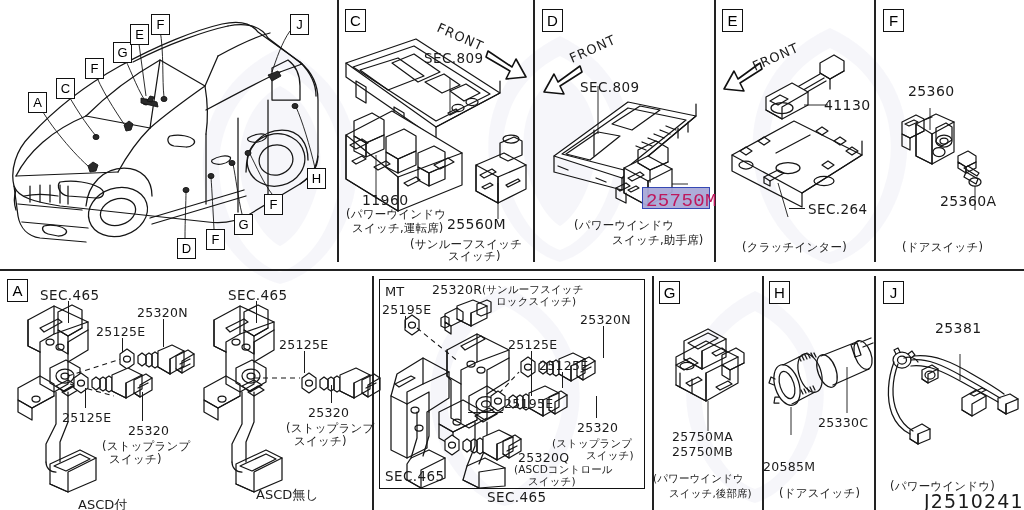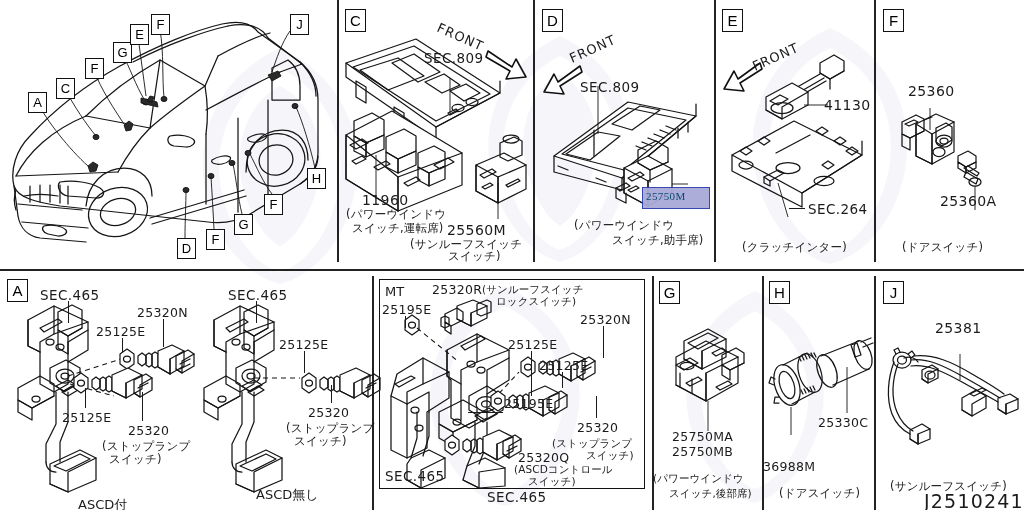--- a/index.html
+++ b/index.html
@@ -40,22 +40,22 @@
   .docno{font-size:19px;letter-spacing:1.2px;}
 
   
   .ld{position:absolute;background:#1b1b1b;}
   .ldv{width:1.3px;}
   .ldh{height:1.3px;}
 
   
   .hilite{position:absolute;background:#a9a9d8;border:1.5px solid #2b3fb0;
           opacity:.95;}
-  .hilite-txt{position:absolute;font-size:11px;letter-spacing:.4px;color:#0c4a6e;
-              font-family:Liberation Serif, serif;z-index:4;}
+  .hilite-txt{position:absolute;font-size:19px;letter-spacing:.4px;color:#be185d;
+              font-family:Liberation Mono, monospace;z-index:4;}
 
   
   .mtbox{position:absolute;border:1.6px solid #111;}
 
   .art{position:absolute;}
   .art svg{display:block;overflow:visible}
   .ink{fill:none;stroke:#151515;stroke-width:1.25;stroke-linejoin:round;stroke-linecap:round;}
   .ink-t{fill:none;stroke:#151515;stroke-width:.9;}
   .ink-f{fill:#fff;stroke:#151515;stroke-width:1.2;stroke-linejoin:round;}
   .ink-k{fill:#2a2a2a;stroke:#151515;stroke-width:.9;}
@@ -301,21 +301,21 @@
         <path d="M158 158 L158 194"></path>
       </g>
     </svg>
   </div>
 
   <div class="lbl sec" style="left:424px;top:50px">SEC.809</div>
   <div class="lbl front" style="left:441px;top:20px;transform:rotate(24deg);transform-origin:0 0">FRONT</div>
   <div class="lbl pn" style="left:362px;top:192px">11960</div>
   <div class="lbl jp" style="left:346px;top:208px">(パワーウインドウ</div>
   <div class="lbl jp" style="left:352px;top:222px">スイッチ,運転席)</div>
-  <div class="lbl pn" style="left:447px;top:222px">25560M</div>
+  <div class="lbl pn" style="left:447px;top:216px">25560M</div>
   <div class="lbl jp" style="left:410px;top:238px">(サンルーフスイッチ</div>
   <div class="lbl jp" style="left:448px;top:250px">スイッチ)</div>
 
   <div class="plet" style="left:542px;top:9px">D</div>
 
   <div class="art" style="left:536px;top:38px">
     <svg width="180" height="190" viewBox="0 0 180 190">
 
       <g class="arr">
         <path d="M44 28 L22 44 L18 36 L8 54 L28 56 L24 48 L46 34 Z"></path>
@@ -909,21 +909,21 @@
         <path d="M98 12 L108 8"></path>
       </g>
       <g class="ink-t">
         <path d="M26 72 L26 100"></path>
         <path d="M82 32 L82 78"></path>
       </g>
     </svg>
   </div>
 
   <div class="lbl pn-sm" style="left:818px;top:415px">25330C</div>
-  <div class="lbl pn-sm" style="left:763px;top:459px">36988M</div>
+  <div class="lbl pn-sm" style="left:763px;top:459px">20585M</div>
   <div class="lbl jp" style="left:779px;top:487px">(ドアスイッチ)</div>
 
   <div class="plet" style="left:883px;top:281px">J</div>
 
   <div class="art" style="left:878px;top:332px">
     <svg width="144" height="110" viewBox="0 0 144 110">
       <g class="ink">
 
         <path d="M26 26 C32 24 38 26 40 30"></path>
         <ellipse cx="24" cy="28" rx="9" ry="8"></ellipse>
@@ -954,17 +954,17 @@
         <path d="M32 107 L40 112 L40 102 L52 97"></path>
         <path d="M40 102 L40 112"></path>
       </g>
       <g class="ink-t">
           <path d="M82 22 L82 48"></path>
         </g>
     </svg>
   </div>
 
   <div class="lbl pn" style="left:935px;top:320px">25381</div>
-  <div class="lbl jp" style="left:890px;top:480px">(サンルーフスイッチ)</div>
+  <div class="lbl jp" style="left:890px;top:480px">(パワーウインドウ)</div>
 
   <div class="lbl docno" style="left:924px;top:490px">J2510241</div>
 
 </div>
 
 </body></html>

